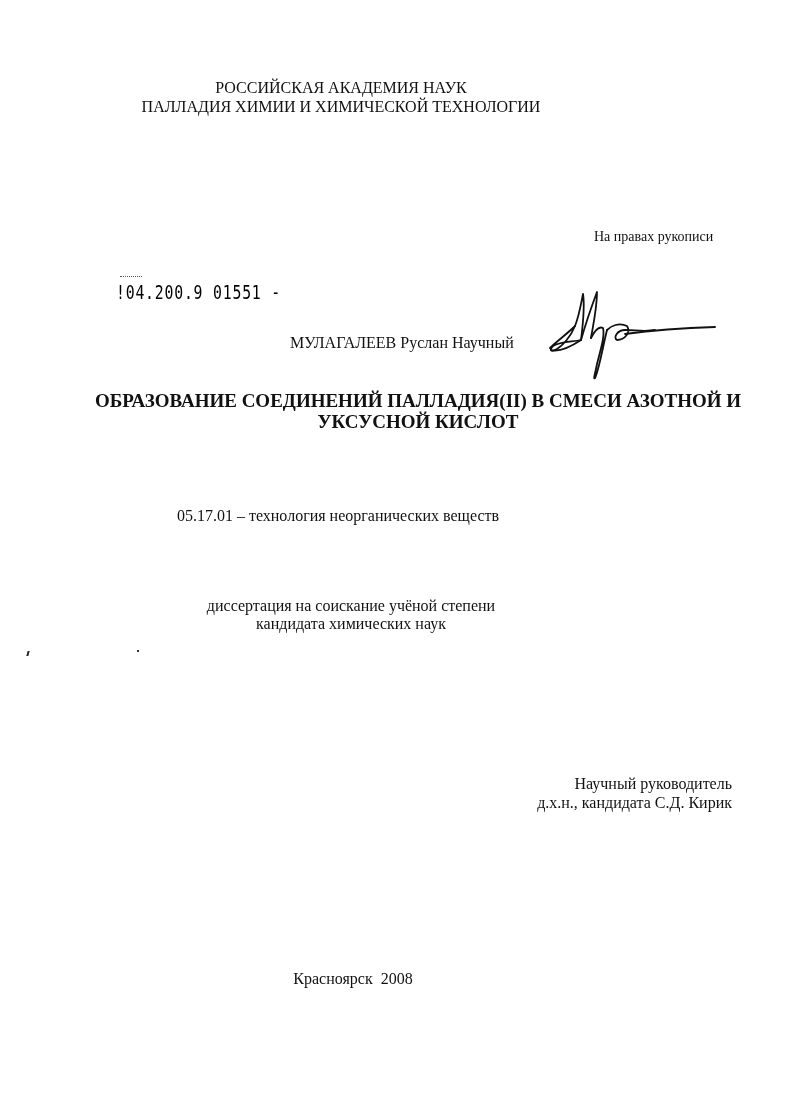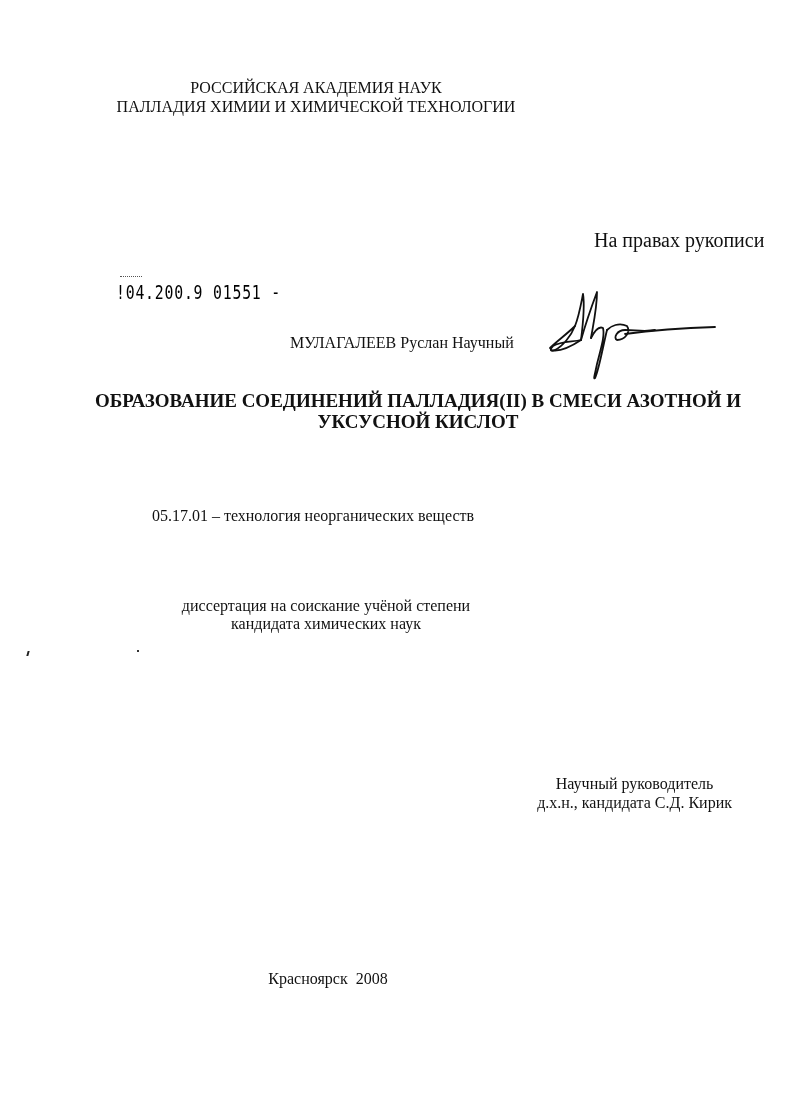--- a/index.html
+++ b/index.html
@@ -14,31 +14,32 @@
       overflow: hidden;
       font-family: "Liberation Serif", "DejaVu Serif", serif;
       color: #111111;
     }
     .abs { position: absolute; }
     .center-block {
       position: absolute;
       left: 0;
       width: 632px;
       text-align: center;
+      padding-left: 25px;
     }
     .header {
       top: 78px;
       font-size: 16px;
       line-height: 19px;
     }
     .header div { white-space: nowrap; }
     .manuscript {
       left: 594px;
       top: 229px;
-      font-size: 20px;
+      font-size: 14px;
       white-space: nowrap;
     }
     .stamp {
       left: 116px;
       top: 281px;
       font-family: "DejaVu Sans Mono", "Liberation Mono", monospace;
       font-size: 19px;
       letter-spacing: 1px;
       transform: scaleX(0.78);
       transform-origin: left top;
@@ -99,21 +100,21 @@
       height: 2px;
       background: #333;
     }
     .supervisor {
       right: 67px;
       top: 774px;
       font-size: 16px;
       line-height: 19px;
       text-align: right;
     }
-    .supervisor div { white-space: nowrap; text-align: center; }
+    .supervisor div { white-space: nowrap; }
     .city-year {
       top: 970px;
       font-size: 16px;
       white-space: pre;
     }
   </style>
 </head>
 <body>
 
 <div class="center-block header">

